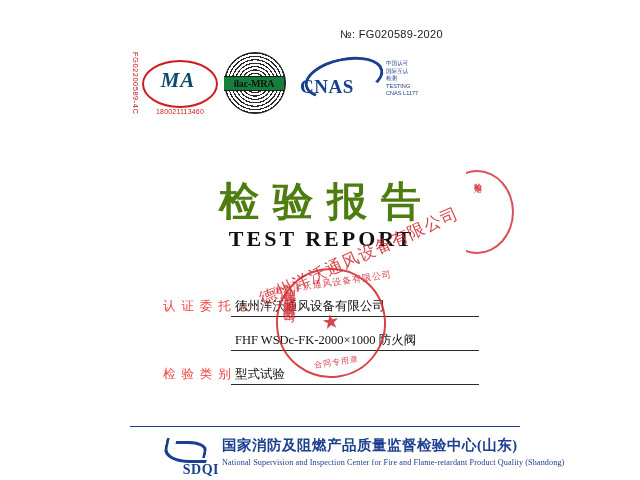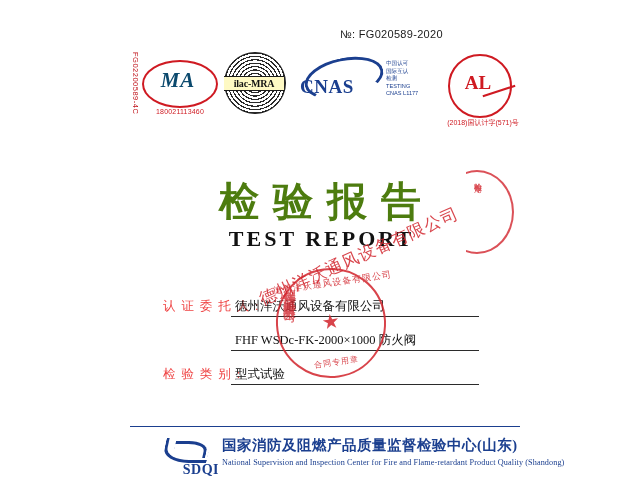--- a/index.html
+++ b/index.html
@@ -116,21 +116,21 @@
     border: 1px solid #1b1b1b;
     background:
       repeating-radial-gradient(circle at 50% 50%, #ffffff 0 2.2px, #2a2a2a 2.2px 3.4px);
   }
   .logo-ilac .band {
     position: absolute;
     left: 0;
     top: 24px;
     width: 60px;
     height: 13px;
-    background: #fef9c3;
+    background: #15803d;
     border-top: 1px solid #1b1b1b;
     border-bottom: 1px solid #1b1b1b;
     text-align: center;
     font-family: "Liberation Serif", serif;
     font-weight: bold;
     font-size: 10px;
     line-height: 13px;
     color: #111;
     letter-spacing: -0.2px;
   }
@@ -497,26 +497,20 @@
       <div class="swoosh"></div>
       <div class="cnas-text">CNAS</div>
     </div>
 
     <div class="logo-cnas-txt">中国认可
 国际互认
 检测
 TESTING
 CNAS L1177</div>
 
-    <div class="logo-cal">
-      <div class="ring"></div>
-      <div class="cal-text">AL</div>
-      <div class="tail"></div>
-      <div class="cal-num">(2018)国认计字(571)号</div>
-    </div>
   </div>
 
   <div class="edge-seal">
     <div class="arc"></div>
     <div class="etext">检验专用</div>
   </div>
 
   <div class="title-cn">检验报告</div>
   <div class="title-en">TEST REPORT</div>
 

